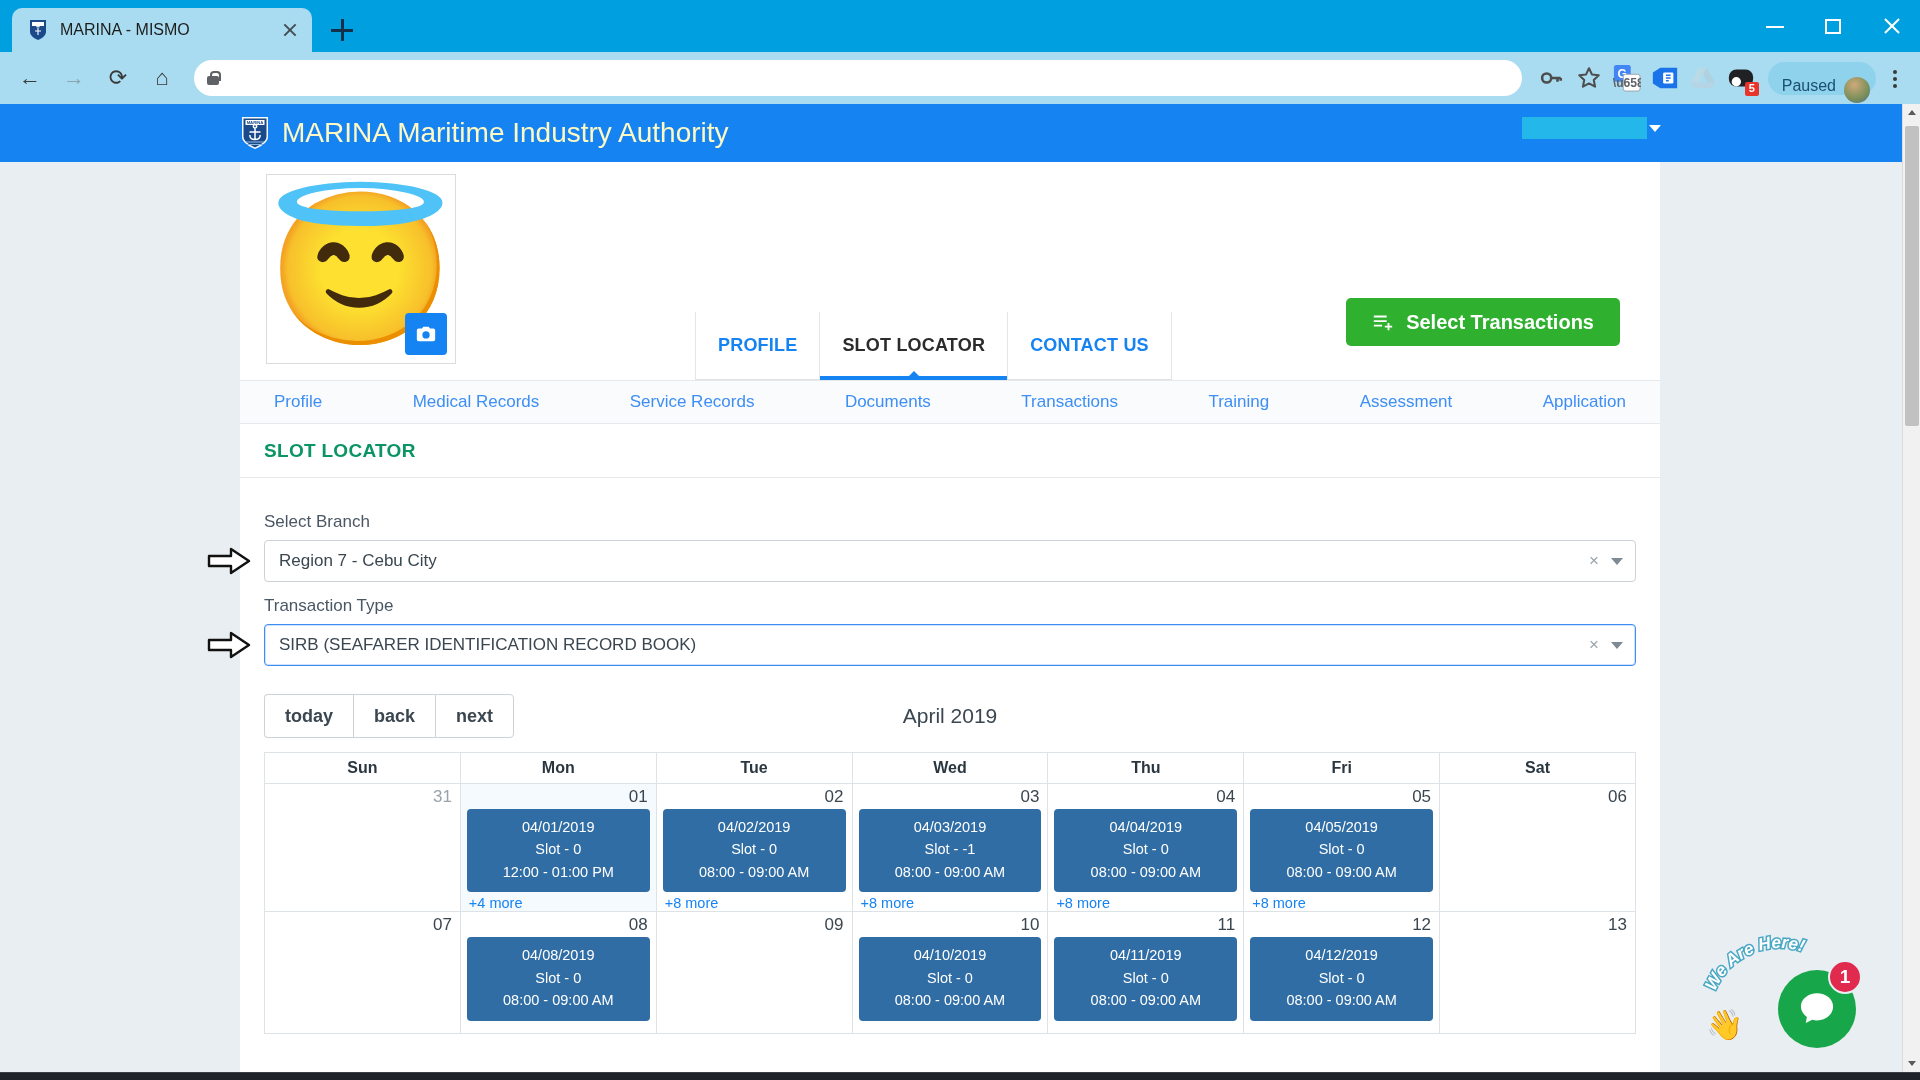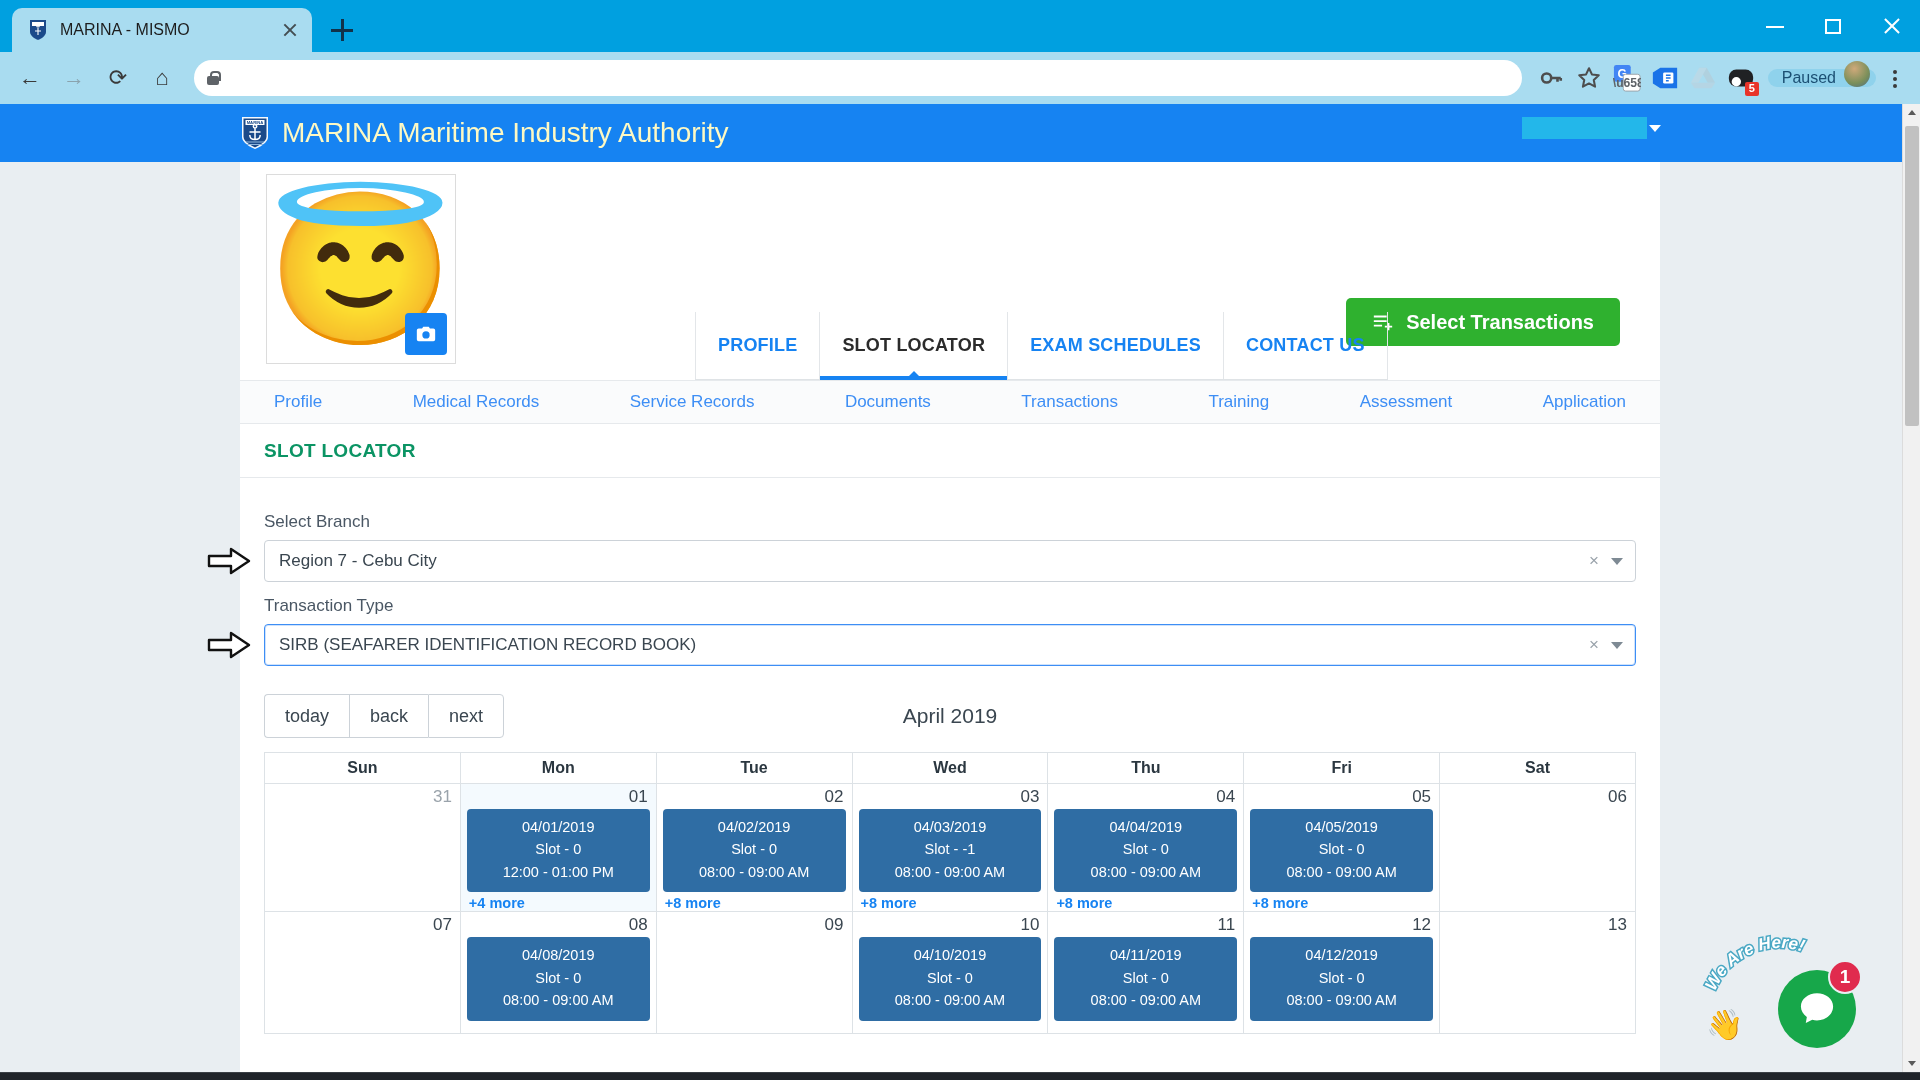--- a/index.html
+++ b/index.html
@@ -109,23 +109,23 @@
   }
   #lock::after {
     content:""; position:absolute; left:3.5px; top:1px;
     width:7px; height:8px; border:2px solid #5f6368;
     border-bottom:none; border-radius:4px 4px 0 0;
   }
   #url { font-size: 17px; color: #202124; white-space: nowrap; }
   #url .dim { color: #70757a; }
   .tb-icon { width: 34px; height: 34px; flex: none; position: relative; }
   #profilepill {
-    display: flex; align-items: flex-end; gap: 8px;
+    display: flex; align-items: flex-start; gap: 8px;
     background: #8fd2ec; border-radius: 18px;
-    height: 18px; padding: 0 6px 0 14px; margin-left: 6px; flex: none;
+    height: 33px; padding: 15px 6px 0 14px; margin-left: 6px; flex: none;
   }
   #pausedtxt { font-size: 16px; color: #1b4f73; white-space: nowrap; }
   #avatar {
     width: 26px; height: 26px; border-radius: 50%;
     background: radial-gradient(circle at 40% 30%, #cfa97a, #7a8f5a 60%, #4a6b8a);
     flex: none;
   }
   #kebab {
     width: 30px; height: 40px; flex: none; position: relative;
   }
@@ -274,21 +274,21 @@
   #cal { margin-top: 28px; }
   #caltop {
     display: flex; align-items: center; height: 44px;
     position: relative; margin-bottom: 14px;
   }
   #btngroup { display: flex; }
   .calbtn {
     height: 44px; padding: 0 20px; background: #fff;
     border: 1px solid #ccd2d8; border-right: none;
     font-size: 18px; color: #3a4650;
-    display: flex; align-items: center;
+    display: flex; align-items: center; font-weight: bold;
   }
   .calbtn:first-child { border-radius: 4px 0 0 4px; }
   .calbtn:last-child { border-right: 1px solid #ccd2d8; border-radius: 0 4px 4px 0; }
   #calmonth {
     position: absolute; left: 0; right: 0; text-align: center;
     font-size: 21px; color: #3a4650; pointer-events: none;
   }
 
   table#grid { width: 100%; border-collapse: collapse; table-layout: fixed; border-radius: 12px; }
   #grid th {
@@ -305,21 +305,21 @@
     text-align: right; font-size: 17px; color: #3a4650;
     padding: 3px 8px 2px 0;
   }
   .daynum.other { color: #9aa3ab; }
   .evt {
     background: #2f6da4; color: #fff; border-radius: 4px;
     margin: 0 6px; padding: 7px 4px 9px 4px; text-align: center;
     line-height: 1.55; font-size: 14.5px;
   }
   .more {
-    font-size: 14.5px; color: #1683f2; font-weight: bold;
+    font-size: 14.5px; color: #1683f2; font-weight: normal;
     padding: 3px 0 0 8px;
   }
 
   
   #chat {
     position: absolute; right: 36px; bottom: 12px;
     width: 160px; height: 150px; pointer-events: none;
   }
   #chatbubble {
     position: absolute; right: 10px; bottom: 12px;
@@ -515,23 +515,20 @@
 
           <div id="maintabs">
             <div class="mtab">
               <span>PROFILE</span>
             </div>
             <div class="mtab active">
               <span>SLOT LOCATOR</span>
               <span class="arrow"></span>
             </div>
             <div class="mtab">
-              <span>EXAM SCHEDULES</span>
-            </div>
-            <div class="mtab">
               <span>CONTACT US</span>
             </div>
           </div>
         </div>
 
         <div id="subnav">
           <span class="subitem">Profile</span>
           <span class="subitem">Medical Records</span>
           <span class="subitem">Service Records</span>
           <span class="subitem">Documents</span>

